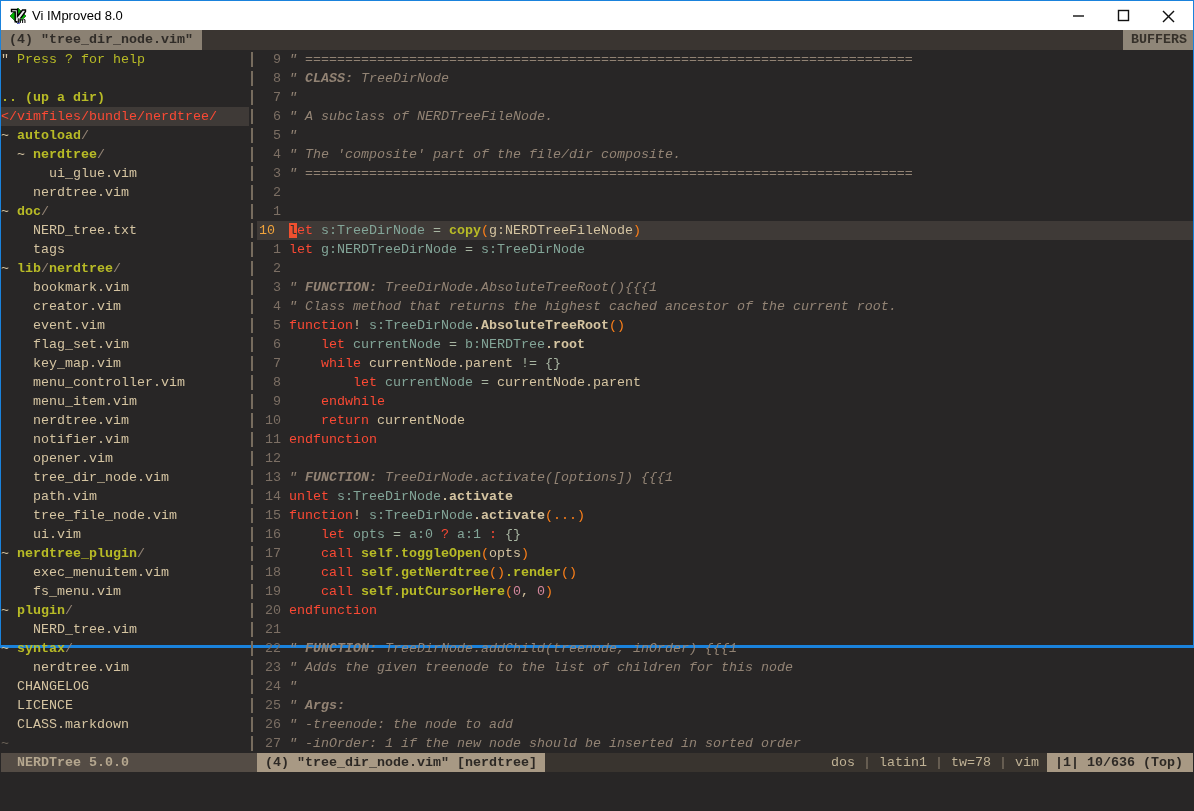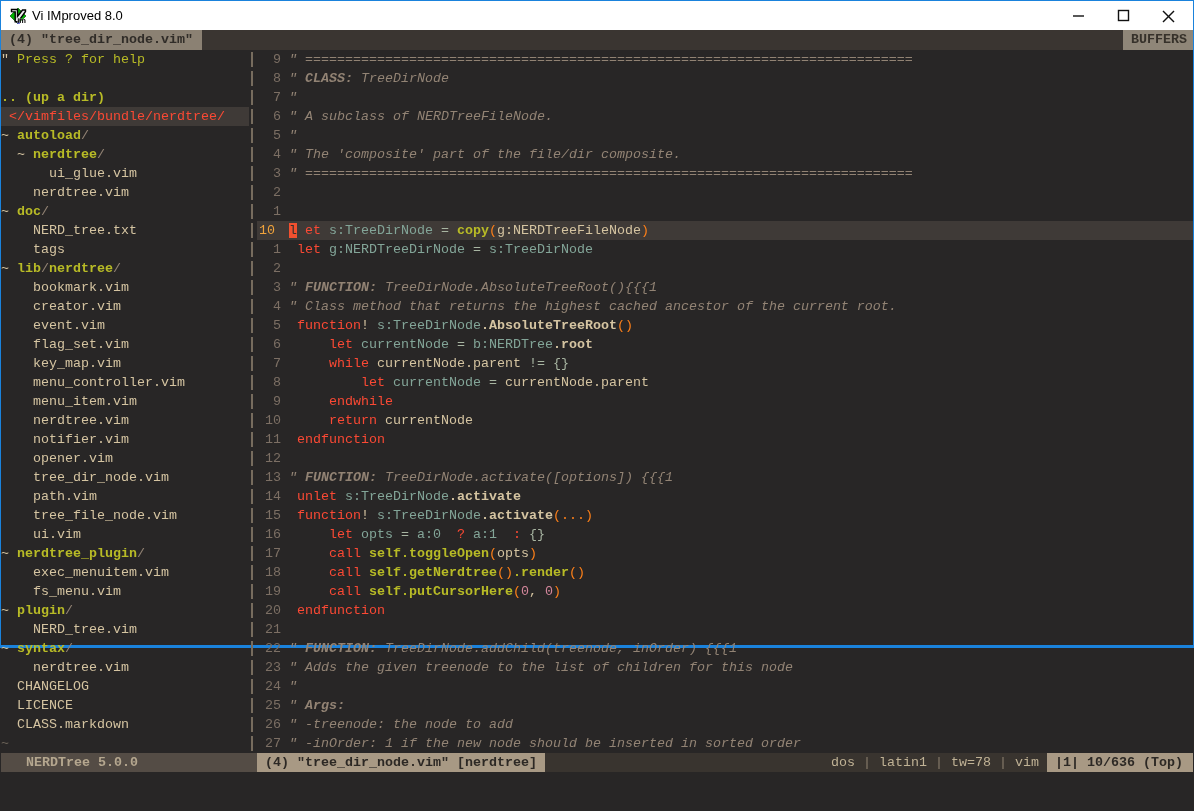--- a/index.html
+++ b/index.html
@@ -17,21 +17,21 @@
 #tree{position:absolute;left:0;top:0;width:248px;height:703px;}
 #vsep{position:absolute;left:248px;top:0;width:8px;height:703px;
   background:repeating-linear-gradient(to bottom,#282626 0 2px,#776c5e 2px 17px,#282626 17px 19px);
   background-size:2px 703px;background-position:2px 0;background-repeat:no-repeat;}
 #code{position:absolute;left:256px;top:0;width:936px;height:703px;}
 .row{height:19px;white-space:pre;overflow:hidden;}
 .crow{background:#3f3a37;}
 .num{display:inline-block;width:24px;text-align:right;color:#7c6f64;}
 .nsp{display:inline-block;width:8px;}
 .cnum{display:inline-block;width:32px;text-align:left;color:#f0a33c;padding-left:2px;box-sizing:border-box;}
-.r{color:#fb4934;margin-left:8px;}
+.r{color:#fb4934;}
 .b{color:#83a598;}
 .g{color:#b8bb26;font-weight:bold;}
 .o{color:#fe8019;}
 .p{color:#d3869b;}
 .c{color:#928374;font-style:italic;}
 .cb{color:#928374;font-style:italic;font-weight:bold;}
 .f{color:#d5c4a1;}
 .fb{color:#d5c4a1;font-weight:bold;}
 .op{color:#a8b5a2;}
 .dir{color:#b8bb26;font-weight:bold;}
@@ -143,19 +143,19 @@
         <div class="row"><span class="num">21</span><span class="nsp"> </span></div>
         <div class="row"><span class="num">22</span><span class="nsp"> </span><span class="c">" </span><span class="cb">FUNCTION:</span><span class="c"> TreeDirNode.addChild(treenode, inOrder) {{{1</span></div>
         <div class="row"><span class="num">23</span><span class="nsp"> </span><span class="c">" Adds the given treenode to the list of children for this node</span></div>
         <div class="row"><span class="num">24</span><span class="nsp"> </span><span class="c">"</span></div>
         <div class="row"><span class="num">25</span><span class="nsp"> </span><span class="c">" </span><span class="cb">Args:</span><span class="c"></span></div>
         <div class="row"><span class="num">26</span><span class="nsp"> </span><span class="c">" -treenode: the node to add</span></div>
         <div class="row"><span class="num">27</span><span class="nsp"> </span><span class="c">" -inOrder: 1 if the new node should be inserted in sorted order</span></div>
       </div>
   </div>
   <div id="status" class="mono">
-    <div id="st-l" style="padding-left:25px">NERDTree 5.0.0</div>
+    <div id="st-l" style="padding-left:16px">NERDTree 5.0.0</div>
     <div id="st-a"> (4) "tree_dir_node.vim" [nerdtree]</div>
     <div id="st-i">dos <span style="color:#8a7f6d">|</span> latin1 <span style="color:#8a7f6d">|</span> tw=78 <span style="color:#8a7f6d">|</span> vim </div>
     <div id="st-r"> |1| 10/636 (Top)</div>
   </div>
   <div id="cmd"></div>
 </div>
 
 </body></html>

